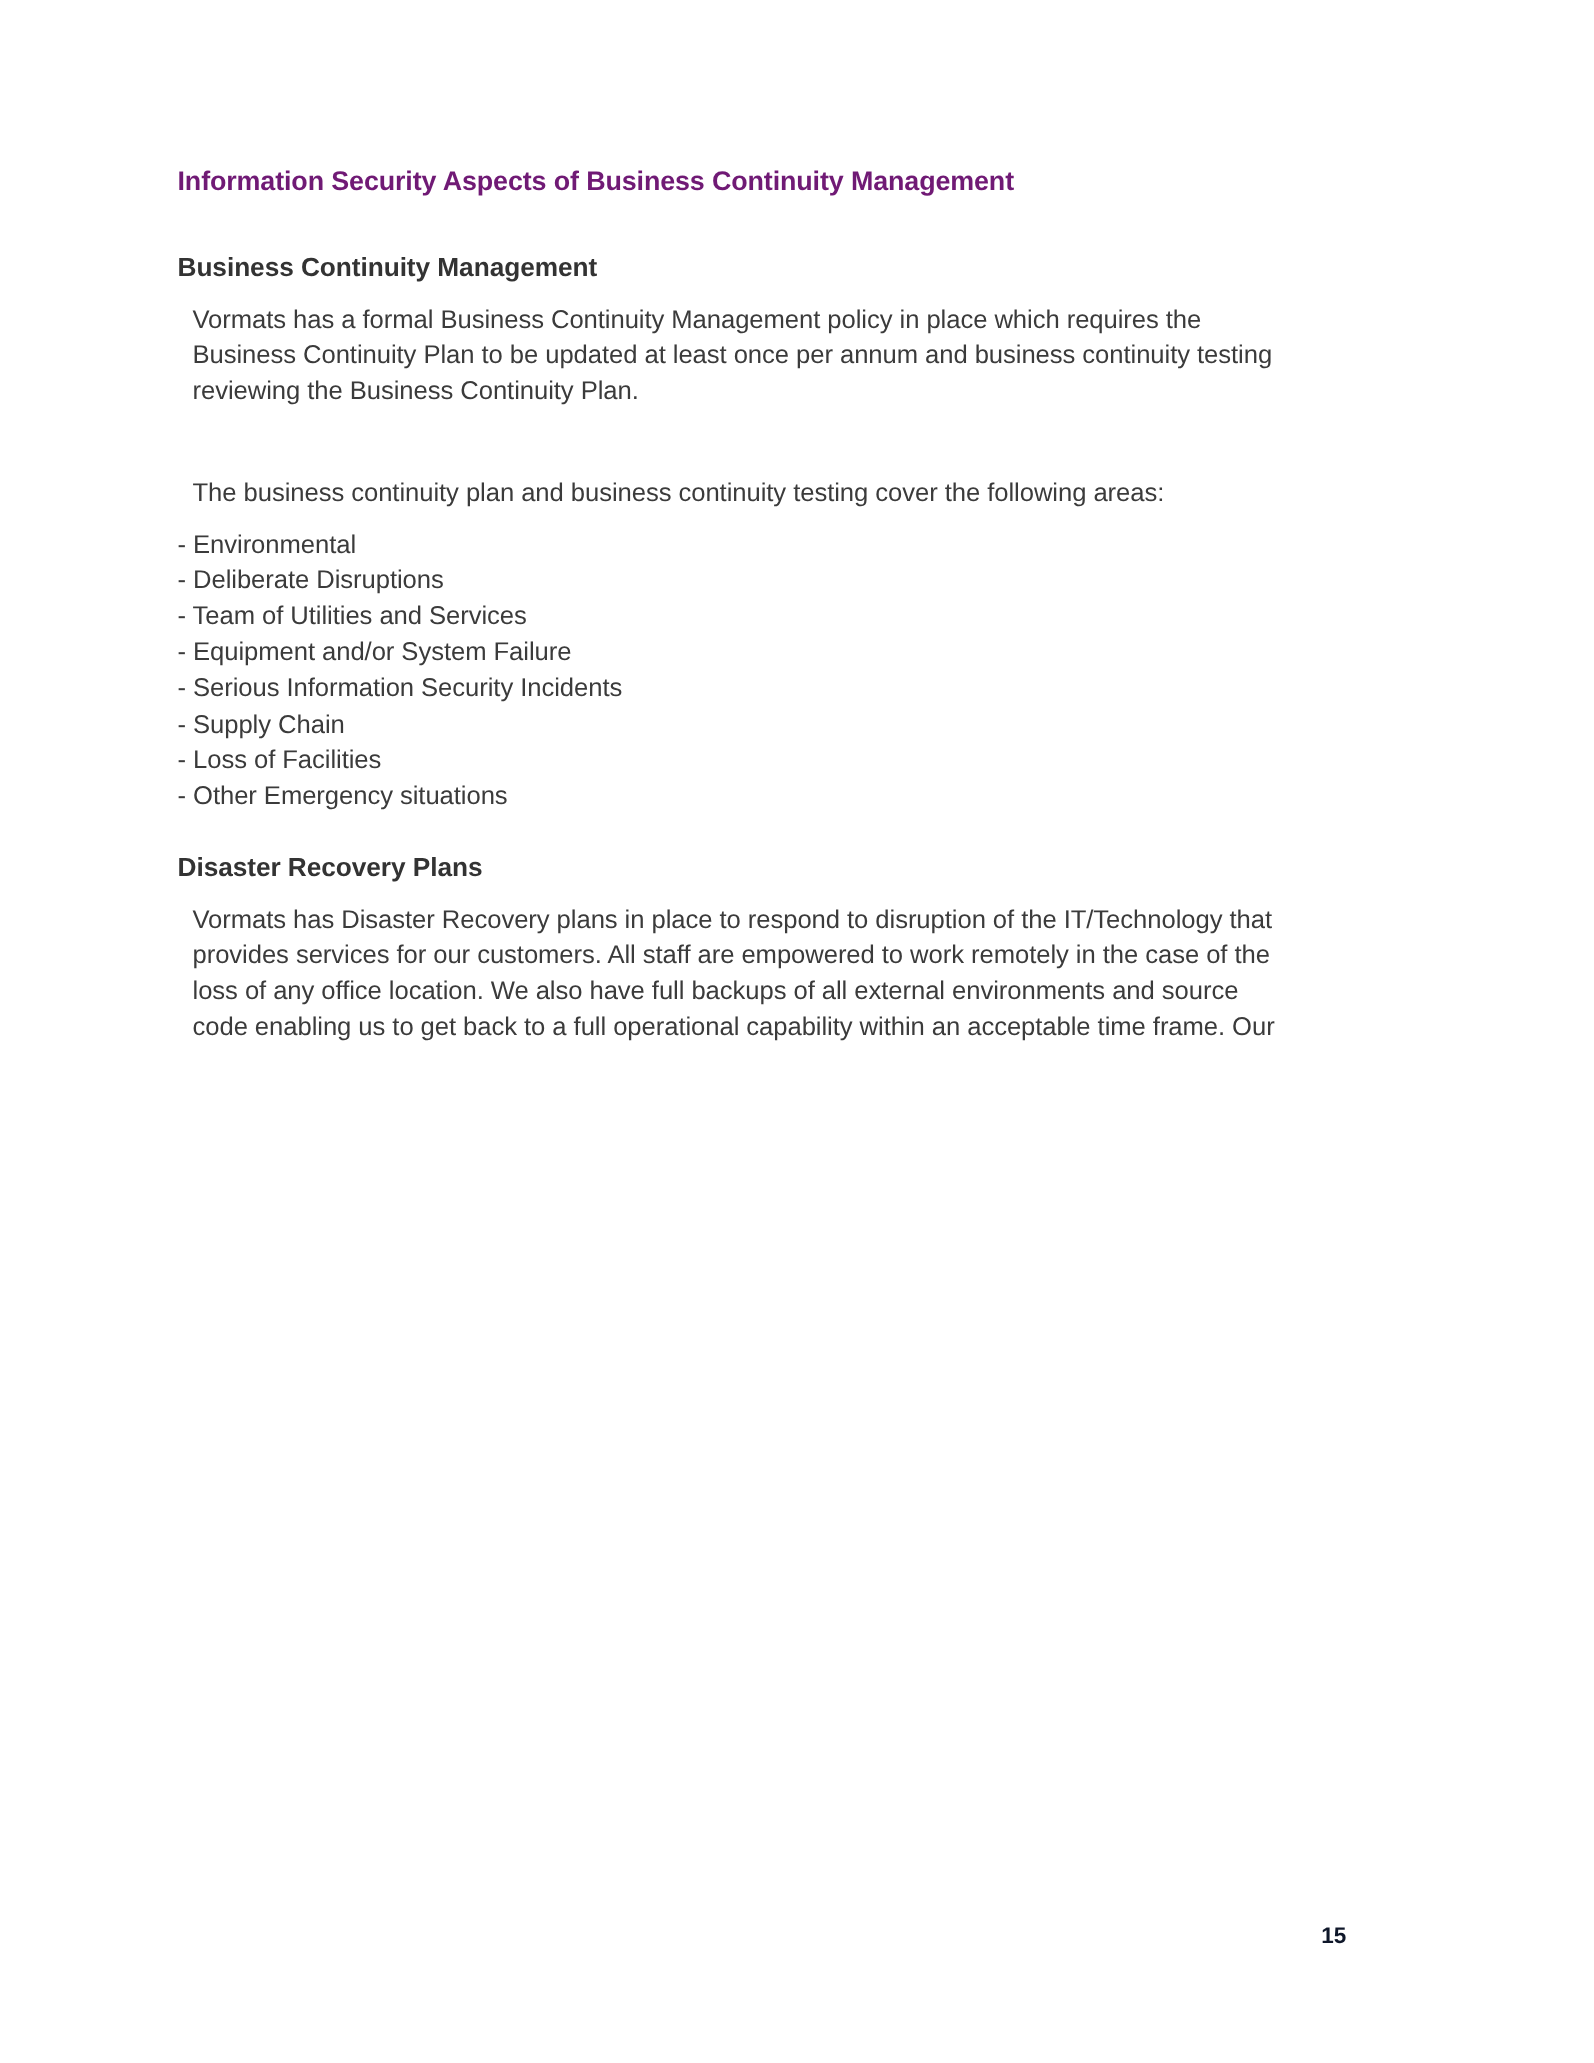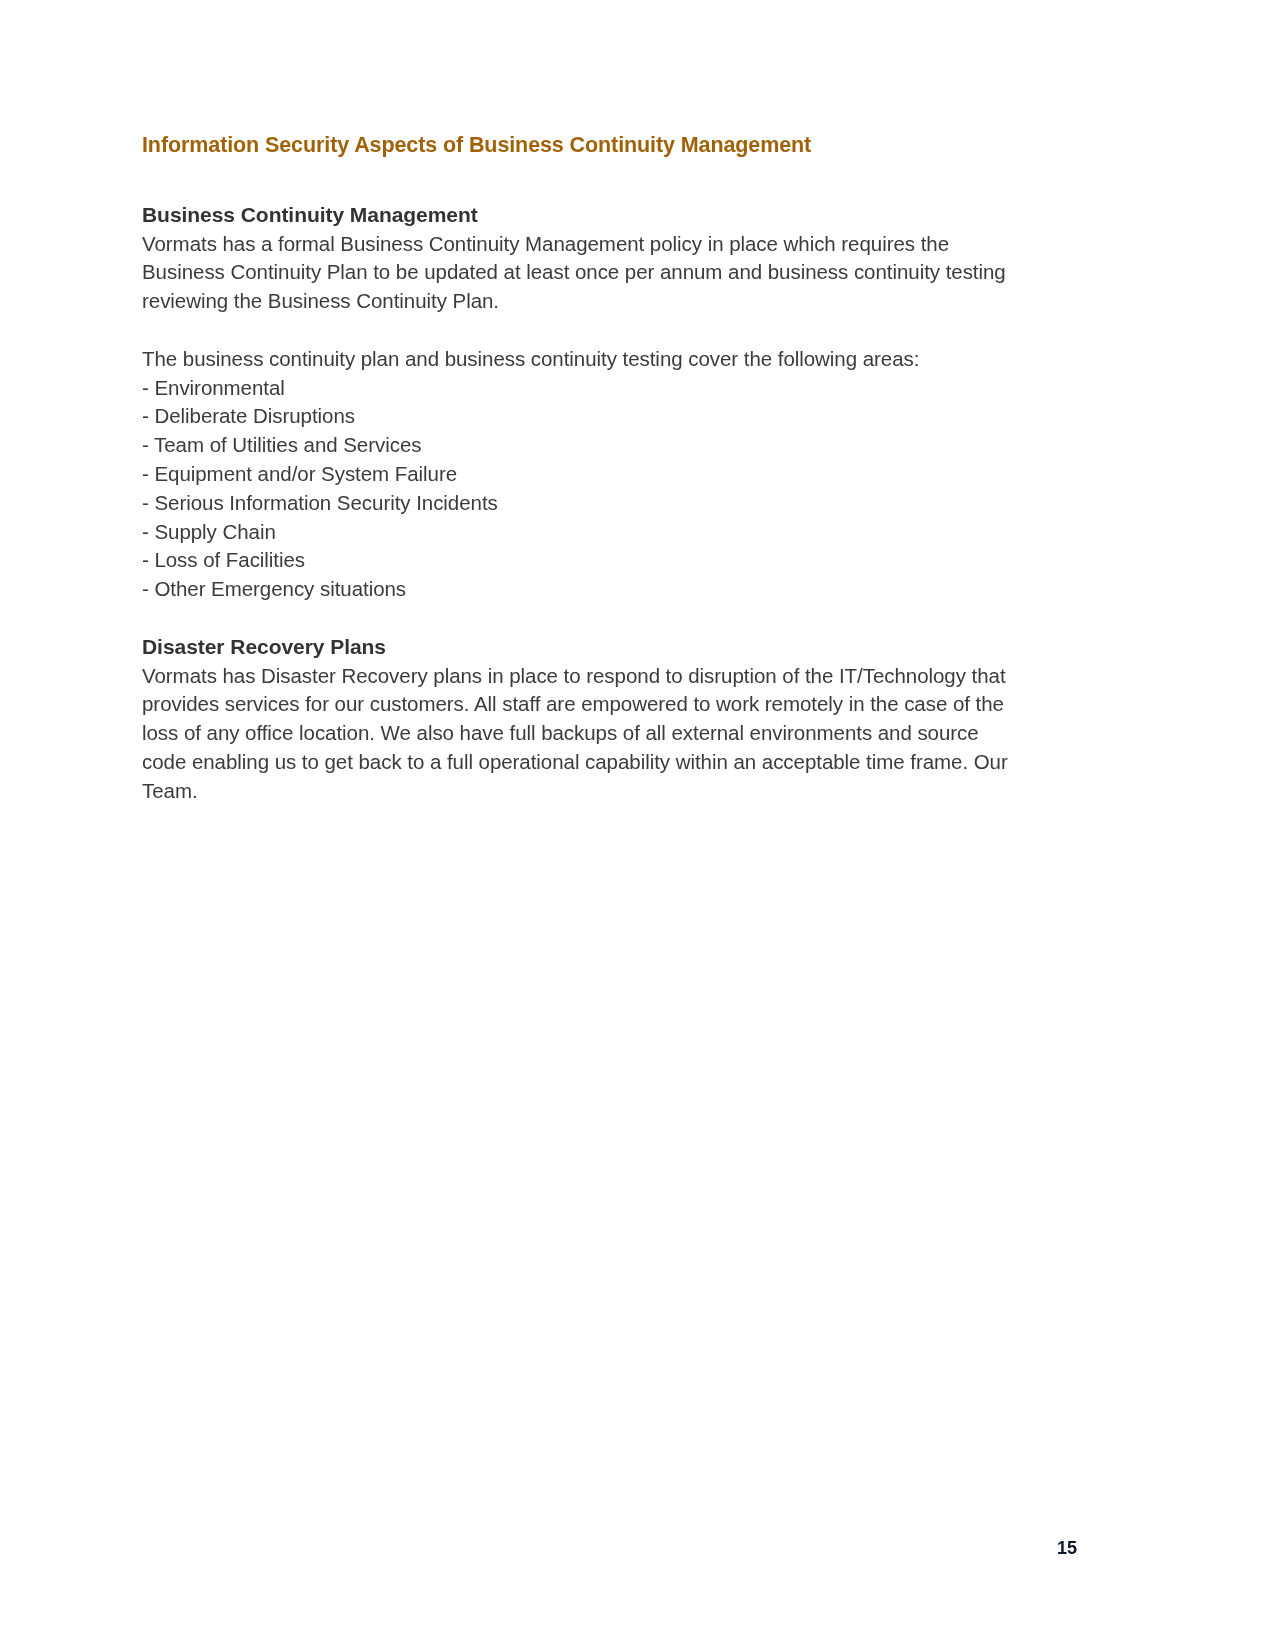--- a/index.html
+++ b/index.html
@@ -26,21 +26,21 @@
 
   .content {
     position: absolute;
     left: 142px;
     top: 132px;
     width: 935px;
   }
 
   
   .doc-heading {
-    color: #a16207;
+    color: #701a75;
     font-size: 21.5px;
     font-weight: bold;
     letter-spacing: -0.1px;
     line-height: 1.25;
     margin: 0 0 42px 0;
     white-space: nowrap;
   }
 
   
   .sub-heading {
@@ -51,21 +51,21 @@
     margin: 0;
     letter-spacing: -0.05px;
   }
 
   
   .body-text {
     color: #3b3b3b;
     font-size: 20.5px;
     font-weight: normal;
     line-height: 28.8px;
-    margin: 0;
+    margin: 12px;
     letter-spacing: -0.05px;
     text-align: left;
   }
 
   .body-text .line {
     display: block;
     white-space: nowrap;
   }
 
   .block-gap {
@@ -138,21 +138,20 @@
     <div class="block-gap"></div>
 
     <div>
       <h2 class="sub-heading">Disaster Recovery Plans</h2>
 
       <p class="body-text">
         <span class="line">Vormats has Disaster Recovery plans in place to respond to disruption of the IT/Technology that</span>
         <span class="line">provides services for our customers. All staff are empowered to work remotely in the case of the</span>
         <span class="line">loss of any office location. We also have full backups of all external environments and source</span>
         <span class="line">code enabling us to get back to a full operational capability within an acceptable time frame. Our</span>
-        <span class="line">Team.</span>
       </p>
     </div>
 
   </div>
 
   <div class="page-number">15</div>
 
 </div>
 
 </body></html>

